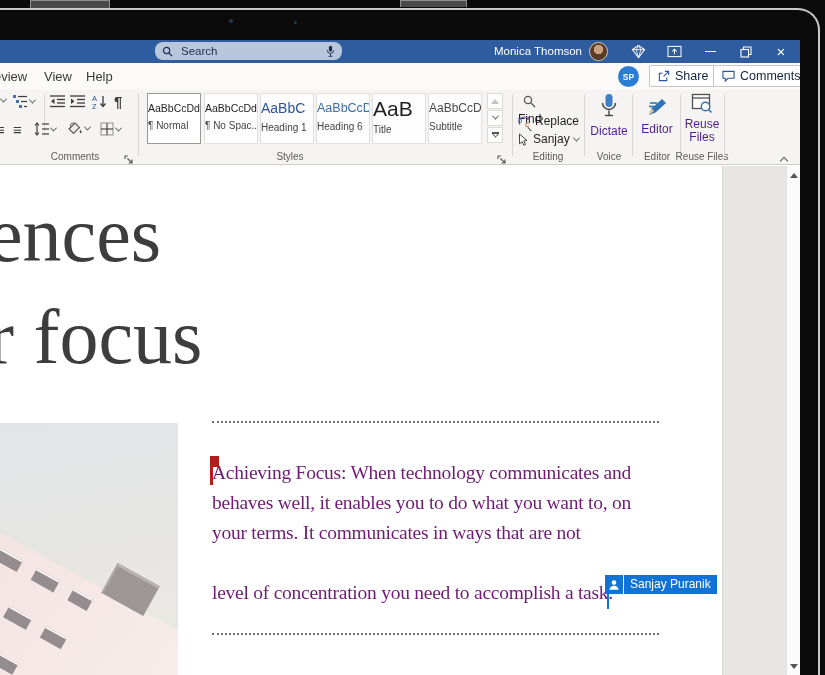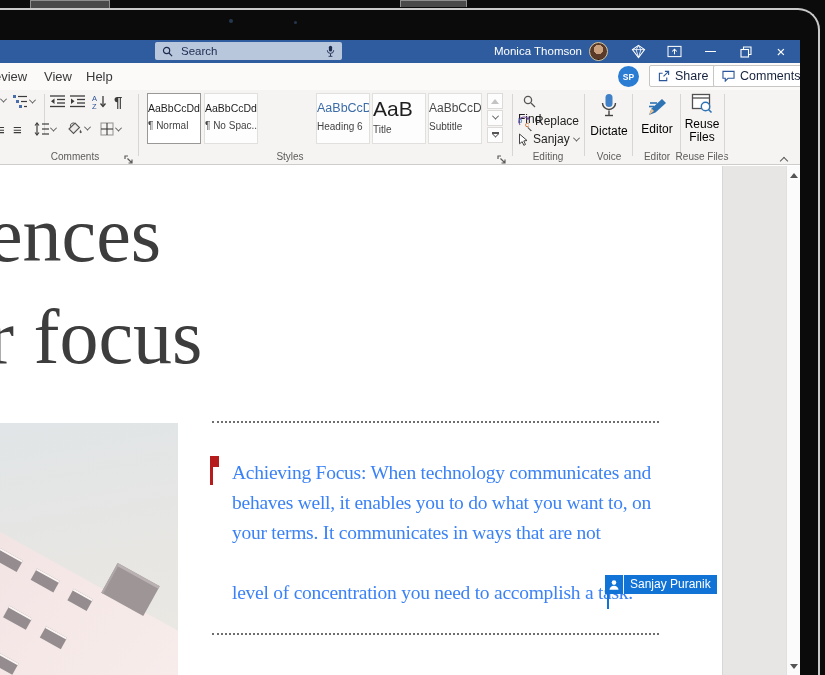--- a/index.html
+++ b/index.html
@@ -11,21 +11,21 @@
   
   .hinge { background:#4a4a4a; border:1px solid #8f8f8f; border-bottom:none; }
   .rim { border-top:2px solid #c9c9c9; border-right:2px solid #c9c9c9; border-radius:0 22px 0 0; }
   .camdot { border-radius:50%; background:#26384f; }
 
   
   #screen { left:0; top:40px; width:800px; height:635px; background:#fff; overflow:hidden; }
 
   
   #titlebar { left:0; top:0; width:800px; height:23px; background:#2e5c9e; }
-  #searchbox { left:155px; top:2px; width:187px; height:18px; background:#b9c7dd; border-radius:2px; display:flex; align-items:center; padding:0 7px; gap:8px; }
+  #searchbox { left:155px; top:2px; width:187px; height:18px; background:#b9c7dd; border-radius:8px; display:flex; align-items:center; padding:0 7px; gap:8px; }
   #searchbox .ph { font-size:11.5px; color:#1d2b4e; flex:1; }
   .tb-icon { display:flex; align-items:center; justify-content:center; }
   #username { top:0; left:462px; width:120px; height:33px; line-height:23px; text-align:right; color:#fff; font-size:11.5px; }
   #avatar { left:589px; top:2px; width:19px; height:19px; border-radius:50%; background:radial-gradient(circle at 50% 38%, #caa17e 0 34%, #5a3a28 36% 72%, #2e1d14 74%); border:1.5px solid #d8c79a; }
   .winbtn { top:0; height:23px; width:20px; display:flex; align-items:center; justify-content:center; color:#fff; }
 
   
   #tabrow { left:0; top:23px; width:800px; height:27px; background:#fbfaf9; }
   .rtab { top:0; height:27px; line-height:27px; font-size:13px; color:#3a3a3a; }
   #sp-badge { left:618px; top:3px; width:21px; height:21px; border-radius:50%; background:#2b7cd3; color:#fff; font-size:8.5px; font-weight:bold; display:flex; align-items:center; justify-content:center; }
@@ -42,33 +42,33 @@
   
   .styleitem { top:3px; width:54px; height:51px; background:#fdfdfd; border:1px solid #e2e0de; text-align:left; overflow:hidden; }
   .styleitem.sel { border:1.5px solid #9a9896; background:#fff; }
   .ssample { display:block; margin-top:8px; font-size:10.5px; color:#222; white-space:nowrap; }
   .slabel { display:block; margin-top:6px; font-size:10px; color:#444; white-space:nowrap; }
   .galbtn { left:0; width:16px; height:16px; background:#fdfdfd; border:1px solid #dddbd9; display:flex; align-items:center; justify-content:center; }
 
   
   .editrow { left:518px; height:16px; display:flex; align-items:center; gap:4px; font-size:12px; color:#1f1f1f; }
 
-  .bigbtnlabel { font-size:12px; color:#000000; text-align:center; white-space:nowrap; }
+  .bigbtnlabel { font-size:12px; color:#4c1d95; text-align:center; white-space:nowrap; }
 
   
   #content { left:0; top:126px; width:800px; height:509px; background:#fff; }
   #backdrop { left:722px; top:0; width:64px; height:509px; background:#e7e6e4; border-left:1px solid #d8d7d5; }
   #vscroll { left:786px; top:0; width:14px; height:509px; background:#fbfbfb; border-left:1px solid #e0e0e0; }
   .scrollarrow { left:2px; width:10px; height:10px; display:flex; align-items:center; justify-content:center; }
   .tri-up { width:0; height:0; border-left:4px solid transparent; border-right:4px solid transparent; border-bottom:5px solid #555; }
   .tri-dn { width:0; height:0; border-left:4px solid transparent; border-right:4px solid transparent; border-top:5px solid #555; }
 
   .headline { left:-12px; font-family:"Liberation Serif", serif; font-size:78px; color:#3d3d3d; white-space:nowrap; line-height:1; }
   .dotted { left:212px; width:447px; border-top:2px dotted #6e6e6e; }
-  .bodyline { left:212px; font-family:"Liberation Serif", serif; font-size:19.5px; color:#3b82f6; white-space:nowrap; letter-spacing:-0.25px;margin-left:20px; }
+  .bodyline { left:212px; font-family:"Liberation Serif", serif; font-size:19.5px; color:#701a75; white-space:nowrap; letter-spacing:-0.25px; }
 
   #redflag { left:210px; top:290px; }
   #redflag .flag { position:absolute; left:0; top:0; width:9px; height:11px; background:#b71c1c; }
   #redflag .stem { position:absolute; left:0; top:0; width:2.5px; height:29px; background:#b71c1c; }
 
   #collabflag { left:605px; top:409px; display:flex; }
   #collabflag .pbox { width:19px; height:19px; background:#1273d6; display:flex; align-items:center; justify-content:center; border-right:1px solid #e8f1fb; }
   #collabflag .nbox { height:19px; background:#1273d6; color:#fff; font-size:12px; line-height:19px; padding:0 6px; white-space:nowrap; }
   #collabcaret { left:607px; top:428px; width:2px; height:15px; background:#1273d6; }
 
@@ -248,20 +248,24 @@
       <div class="abs vsep" style="left:138px;"></div>
 
       <div class="abs styleitem sel" style="left:147px;">
         <span class="ssample" style="color:#1f1f1f;">AaBbCcDd</span>
         <span class="slabel">¶ Normal</span>
       </div>
       <div class="abs styleitem" style="left:204px;">
         <span class="ssample" style="color:#1f1f1f;">AaBbCcDd</span>
         <span class="slabel">¶ No Spac...</span>
       </div>
+      <div class="abs styleitem" style="left:260px;">
+        <span class="ssample" style="font-size:14px;color:#2f5496;margin-top:6px;">AaBbC</span>
+        <span class="slabel">Heading 1</span>
+      </div>
       <div class="abs styleitem" style="left:316px;">
         <span class="ssample" style="font-size:12.5px;color:#3c6ca8;margin-top:7px;">AaBbCcD</span>
         <span class="slabel">Heading 6</span>
       </div>
       <div class="abs styleitem" style="left:372px;">
         <span class="ssample" style="font-size:21px;font-weight:300;color:#1f1f1f;margin-top:3px;">AaB</span>
         <span class="slabel" style="margin-top:3px;">Title</span>
       </div>
       <div class="abs styleitem" style="left:428px;">
         <span class="ssample" style="font-size:12px;color:#4a4a4a;margin-top:7px;">AaBbCcD</span>

